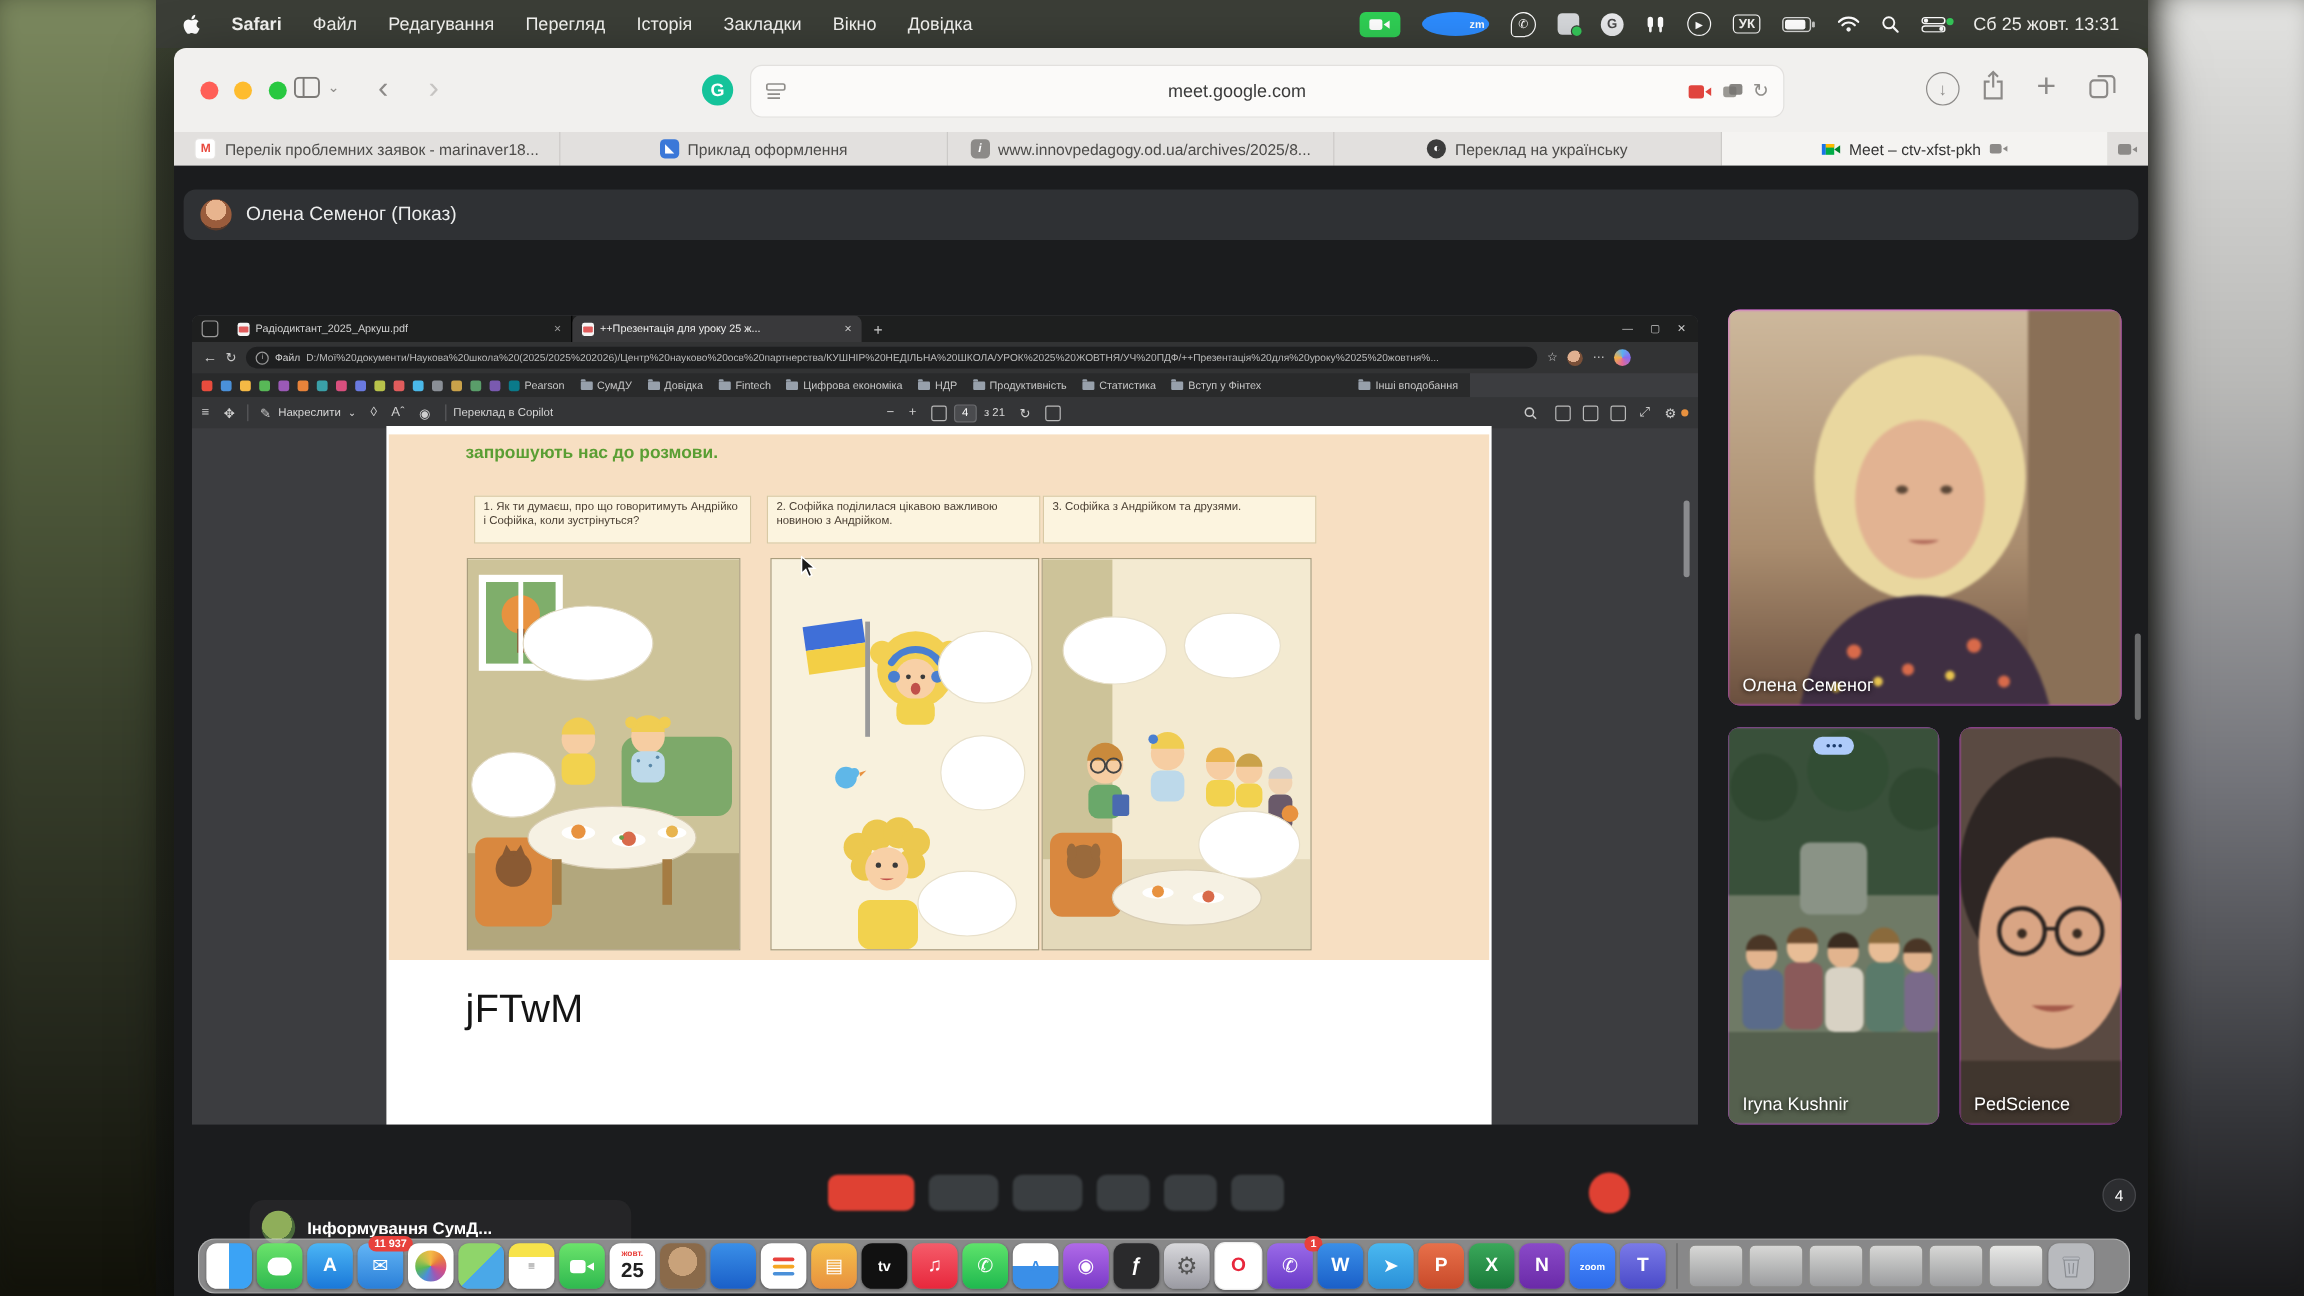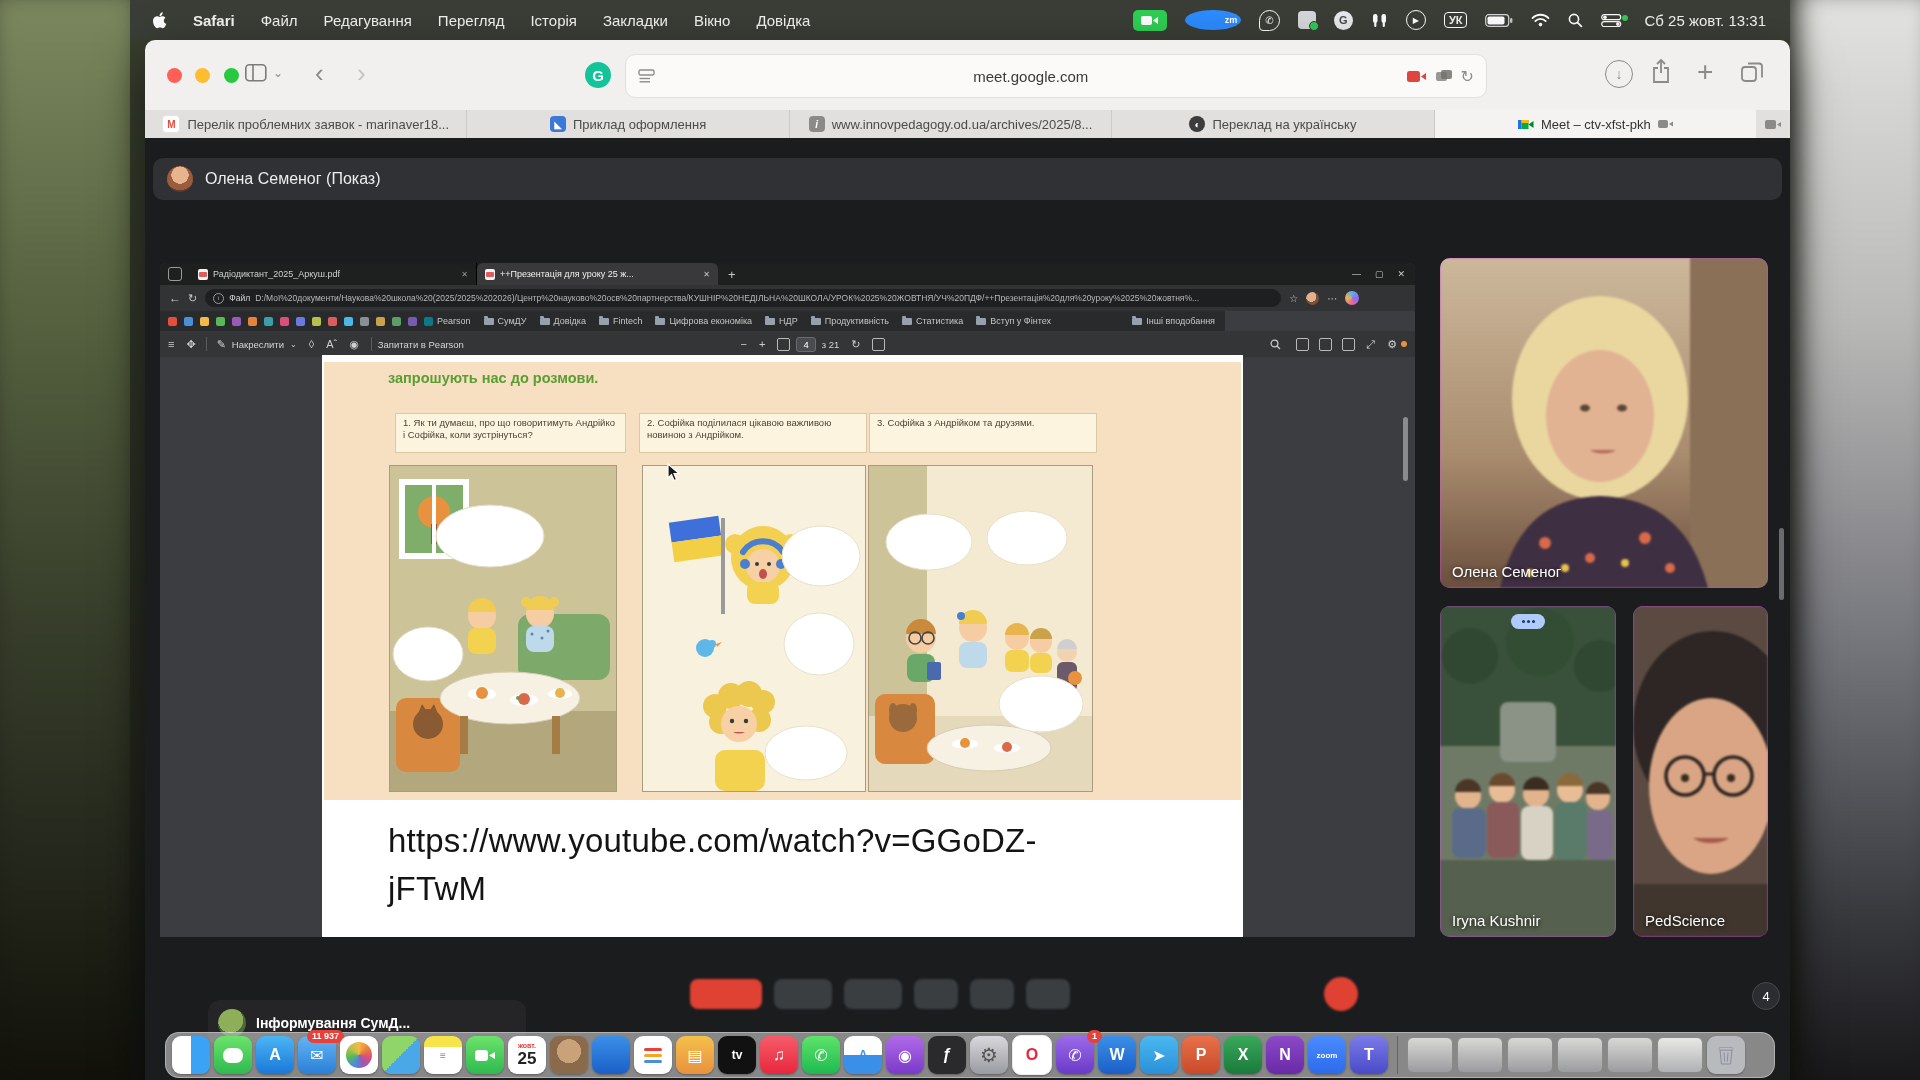--- a/index.html
+++ b/index.html
@@ -375,21 +375,21 @@
             <span class="tg" style="margin-left:8px;">≡</span>
             <span class="tg">✥</span>
             <span style="width:1px;height:14px;background:#5a5b5e;margin:0 4px;"></span>
             <span class="tg">✎</span>
             <span>Накреслити</span>
             <span class="tg" style="font-size:8px;">⌄</span>
             <span class="tg">◊</span>
             <span class="tg">Aˆ</span>
             <span class="tg">◉</span>
             <span style="width:1px;height:14px;background:#5a5b5e;margin:0 6px;"></span>
-            <span>Запитати в Pearson</span>
+            <span>Переклад в Copilot</span>
             <span style="flex:1"></span>
             <span class="tg">−</span>
             <span class="tg">+</span>
             <span class="tsq"></span>
             <span id="pagebox">4</span>
             <span style="margin:0 6px;">з 21</span>
             <span class="tg">↻</span>
             <span class="tsq"></span>
             <span style="flex:1.4"></span>
             <span style="margin-right:10px;">
@@ -531,21 +531,20 @@
                     <ellipse cx="138" cy="282" rx="13" ry="5" fill="#fff"></ellipse>
                       <circle cx="138" cy="281" r="5" fill="#d86a4a"></circle>
                     <ellipse cx="60" cy="76" rx="43" ry="28" fill="#fff" stroke="#e8e0ca"></ellipse>
                     <ellipse cx="158" cy="72" rx="40" ry="27" fill="#fff" stroke="#e8e0ca"></ellipse>
                     <ellipse cx="172" cy="238" rx="42" ry="28" fill="#fff" stroke="#e8e0ca"></ellipse>
                   </svg>
                 </div>
               </div>
 
               <div id="yturl" class="a">
-                <div>https://www.youtube.com/watch?v=GGoDZ-</div>
                 <div>jFTwM</div>
               </div>
             </div>
 
             <div class="a" style="left:1243px;top:60px;width:5px;height:64px;background:#8a8b8e;border-radius:3px;"></div>
           </div>
         </div>
 
         <div class="tile" style="left:1295px;top:120px;width:328px;height:330px;">
           <svg width="328" height="330" viewBox="0 0 328 330" style="filter:blur(1.2px);">

